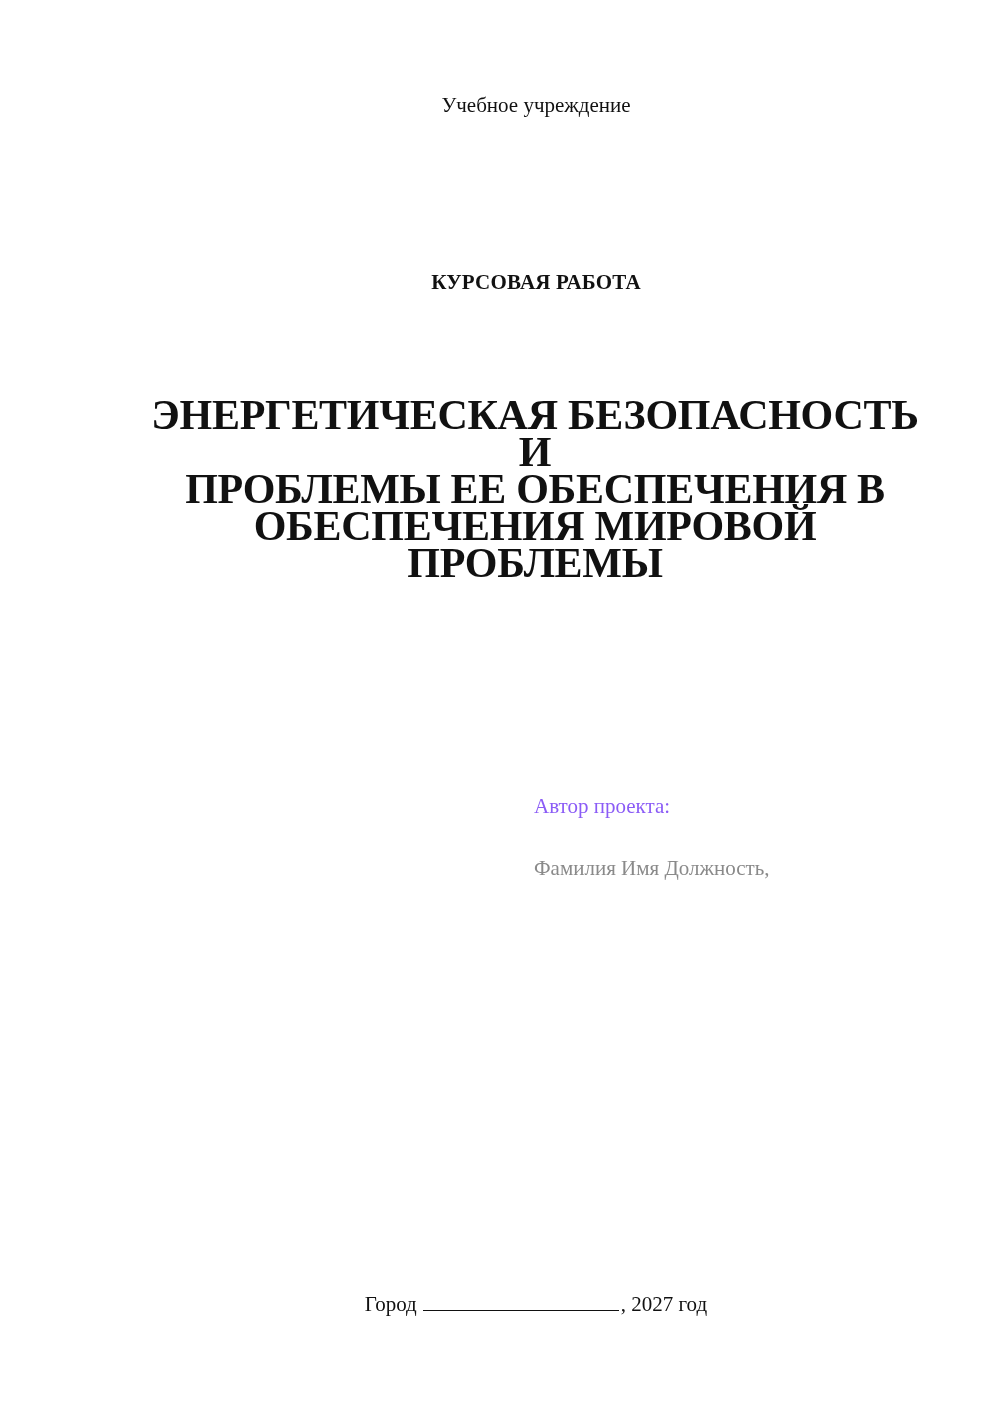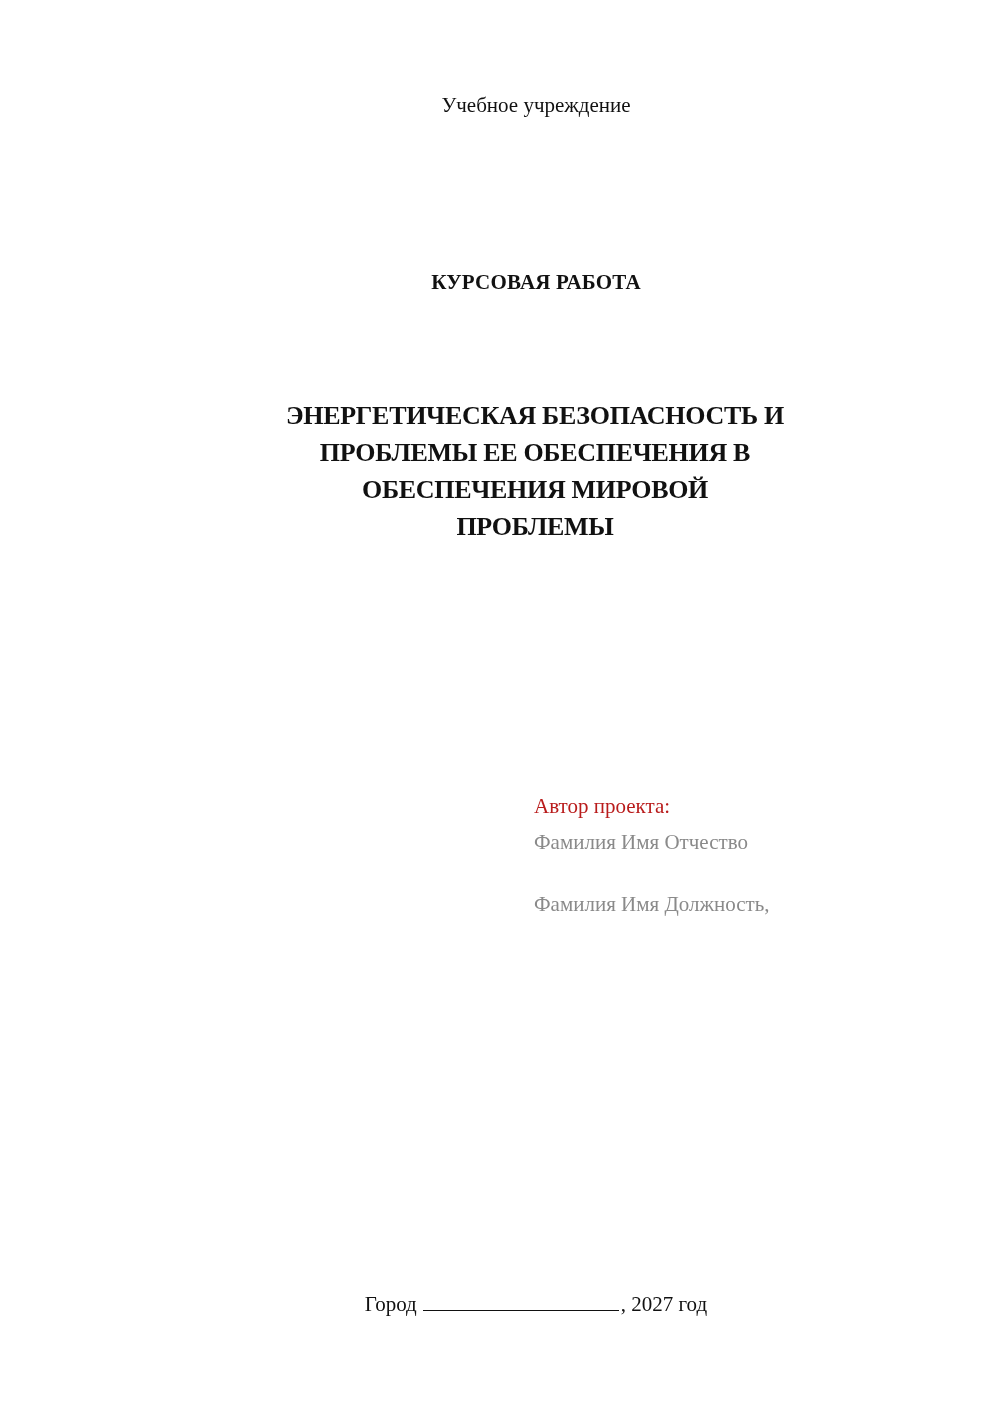--- a/index.html
+++ b/index.html
@@ -40,34 +40,34 @@
       font-weight: bold;
       line-height: 28px;
       letter-spacing: 0.2px;
     }
     .title {
       position: absolute;
       top: 397px;
       left: 150px;
       width: 770px;
       text-align: center;
-      font-size: 26px;
+      font-size: 42px;
       font-weight: bold;
       line-height: 37px;
       letter-spacing: -0.3px;
     }
     .title .line { display: block; }
     .info {
       position: absolute;
       top: 788px;
       left: 534px;
       font-size: 21px;
       line-height: 36px;
     }
-    .info .label { color: #b91c1c; display: block; }
+    .info .label { color: #8b5cf6; display: block; }
     .info .value { color: #8a8a8a; display: block; }
     .info .gap { display: block; height: 26px; }
     .footer {
       position: absolute;
       top: 1290px;
       left: 0;
       width: 1072px;
       text-align: center;
       font-size: 21px;
       line-height: 28px;
@@ -91,21 +91,20 @@
 
   <div class="title">
     <span class="line">ЭНЕРГЕТИЧЕСКАЯ БЕЗОПАСНОСТЬ И</span>
     <span class="line">ПРОБЛЕМЫ ЕЕ ОБЕСПЕЧЕНИЯ В</span>
     <span class="line">ОБЕСПЕЧЕНИЯ МИРОВОЙ</span>
     <span class="line">ПРОБЛЕМЫ</span>
   </div>
 
   <div class="info">
     <span class="label">Автор проекта:</span>
-    <span class="value">Фамилия Имя Отчество</span>
     <span class="gap"></span>
     <span class="value">Фамилия Имя Должность,</span>
   </div>
 
   <div class="footer">
     <span>Город</span><span class="blank"></span><span>, 2027 год</span>
   </div>
 </div>
 
 </body></html>

